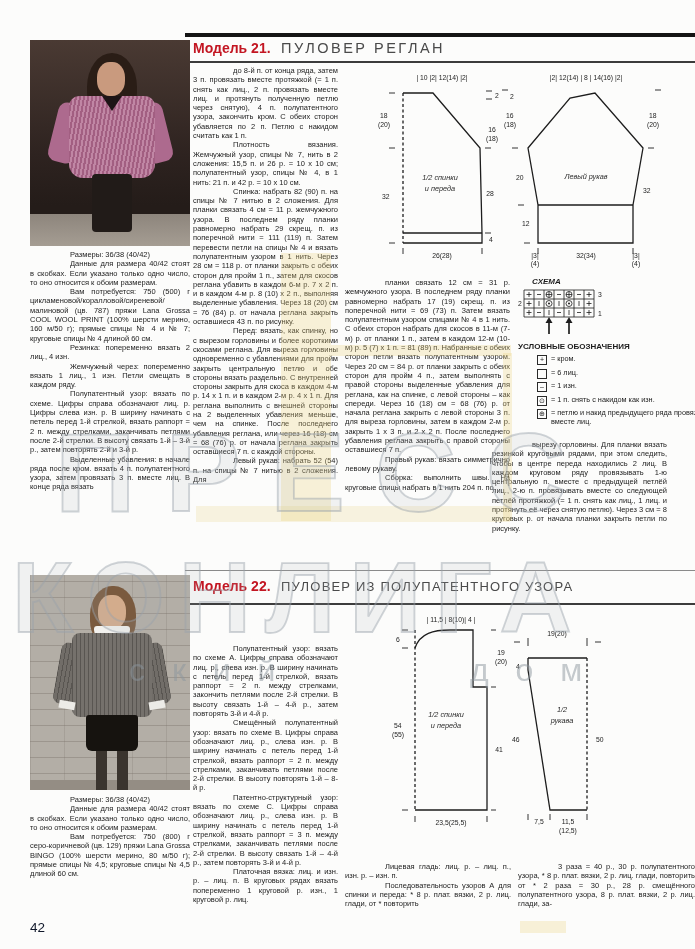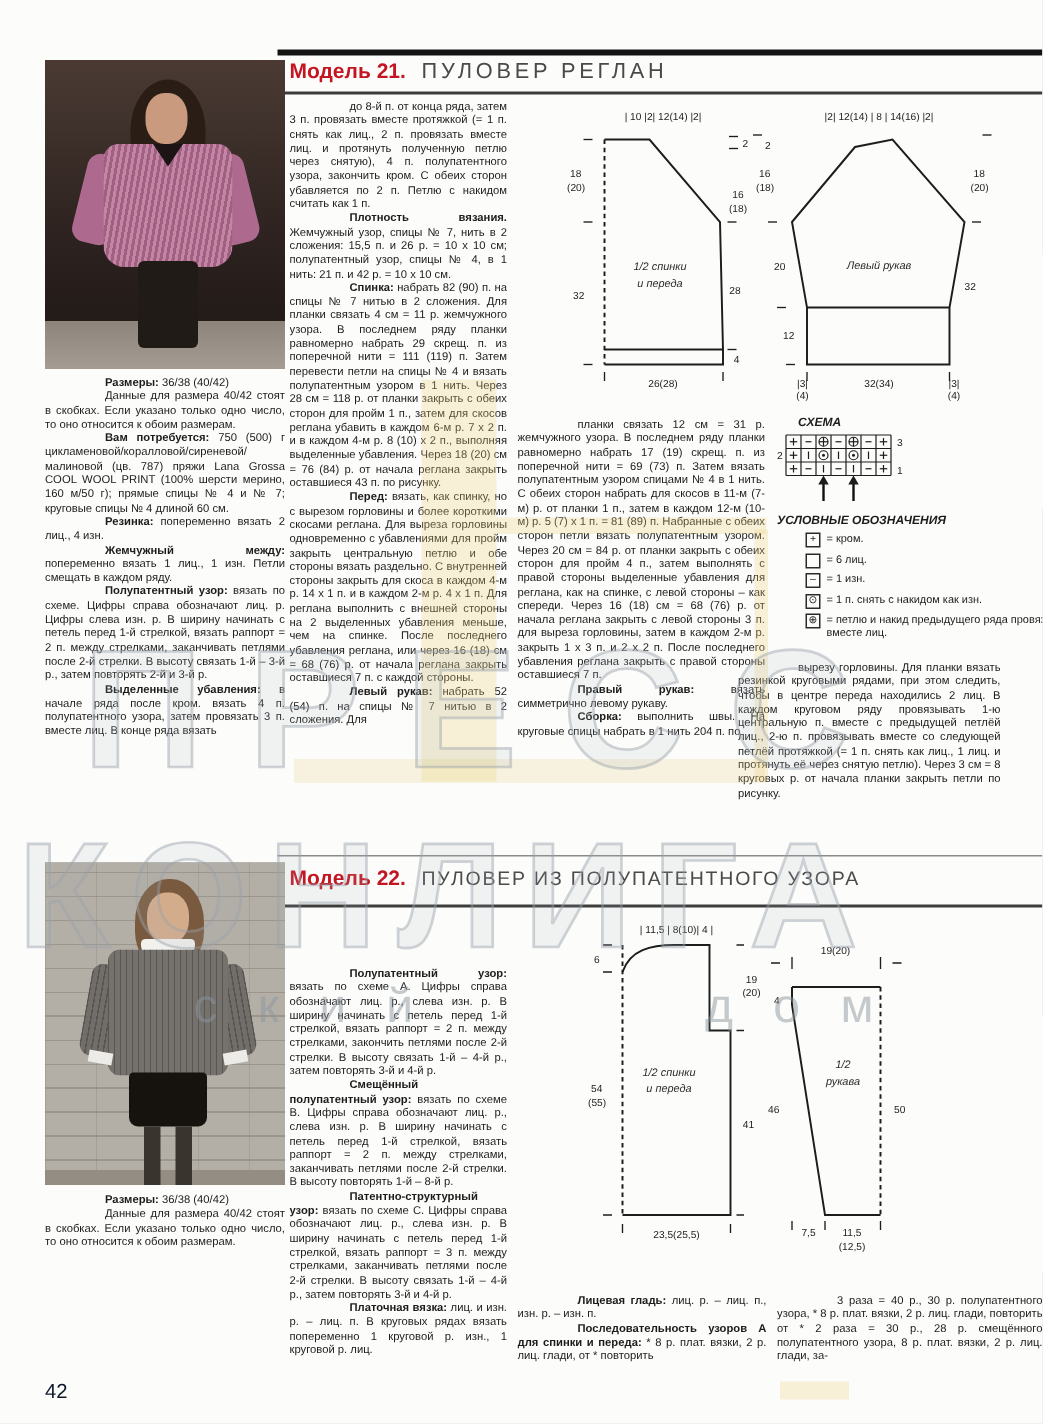--- a/index.html
+++ b/index.html
@@ -11,21 +11,21 @@
   .rule-sep{position:absolute;left:185px;width:510px;height:1px;background:#8a8a8a;top:570px;}
   .rule2{position:absolute;left:185px;width:510px;height:2px;background:#3c3c3c;top:603px;}
   .head1{position:absolute;left:193px;top:39px;white-space:nowrap;}
   .head2{position:absolute;left:193px;top:577px;white-space:nowrap;}
   .mlabel{color:#c31622;font-weight:bold;font-size:14px;}
   .mtitle{color:#4a4a4a;font-size:14.5px;letter-spacing:2.5px;margin-left:6px;}
   .head2 .mtitle{font-size:13px;letter-spacing:1.2px;}
   
   .txtcol{position:absolute;overflow:hidden;}
   .para{margin:0;font-size:7.5px;line-height:9.3px;text-align:justify;}
-  .para b{font-weight:bold;padding-left:40px;}
+  .para b{font-weight:normal;padding-left:40px;}
   .sb1{left:30px;top:250px;width:160px;height:318px;}
   .sb2{left:30px;top:795px;width:160px;height:125px;}
   .c21-2{left:193px;top:66px;width:145px;height:500px;}
   .c21-3{left:345px;top:278px;width:165px;height:292px;}
   .c21-5{left:492px;top:440px;width:175px;height:132px;}
   .c22-2{left:193px;top:644px;width:145px;height:332px;}
   .c22-bl{left:345px;top:862px;width:166px;height:60px;}
   .c22-br{left:518px;top:862px;width:177px;height:70px;}
   .pagenum{position:absolute;left:30px;top:920px;font-size:13.5px;color:#0f172a;}
   
@@ -37,21 +37,21 @@
   .diag .mid{text-anchor:middle;}
   .diag .cap{font-style:italic;font-size:7.3px;fill:#2a2a2a;}
   .diag .big{font-weight:bold;font-style:italic;font-size:8px;}
   .edge{fill:none;stroke:#1d1d1d;stroke-width:1.3;}
   .fold{stroke:#1d1d1d;stroke-width:1.3;stroke-dasharray:3,2.5;fill:none;}
   .tick{stroke:#1d1d1d;stroke-width:0.9;}
   .sym{stroke:#1d1d1d;stroke-width:0.8;fill:none;}
   .symf{fill:#1d1d1d;stroke:none;}
   .arrow{stroke:#111;stroke-width:1.6;}
   
-  .legend-title{position:absolute;left:518px;top:342px;font-weight:bold;font-style:italic;font-size:8px;}
+  .legend-title{position:absolute;left:518px;top:342px;font-weight:bold;font-size:8px;}
   .legend{position:absolute;left:537px;top:355px;width:177px;}
   .leg-item{display:flex;align-items:flex-start;margin-bottom:3.5px;font-size:7.3px;line-height:8.6px;}
   .leg-box{flex:0 0 auto;width:8px;height:8px;border:1px solid #2a2a2a;margin-right:4px;
            text-align:center;line-height:8px;font-size:7px;}
   
   .photo{position:absolute;left:30px;width:160px;overflow:hidden;background:#777;}
   .photo1{top:40px;height:206px;} .photo2{top:575px;height:215px;}
   .photo div{position:absolute;}
   .p1-bg{inset:0;background:linear-gradient(180deg,#4a3a33,#2e2320 55%,#241c19 80%);}
   .p1-floor{left:0;right:0;bottom:0;height:32px;background:linear-gradient(#8d857c,#a59d93);}
@@ -118,21 +118,21 @@
     <div class="p1-vneck"></div>
     <div class="p1-pants"></div>
   </div>
 
   <div class="txtcol sb1">
 
   <p class="para"><b>Размеры:</b><span> 36/38 (40/42)</span></p>
       <p class="para"><b></b><span>Данные для размера 40/42 стоят в скобках. Если указано только одно число, то оно относится к обоим размерам.</span></p>
       <p class="para"><b>Вам потребуется:</b><span> 750 (500) г цикламеновой/коралловой/сиреневой/малиновой (цв. 787) пряжи Lana Grossa COOL WOOL PRINT (100% шерсти мерино, 160 м/50 г); прямые спицы № 4 и № 7; круговые спицы № 4 длиной 60 см.</span></p>
       <p class="para"><b>Резинка:</b><span> попеременно вязать 2 лиц., 4 изн.</span></p>
-      <p class="para"><b>Жемчужный между:</b><span> попеременно вязать 1 лиц., 1 изн. Петли смещать в каждом ряду.</span></p>
+      <p class="para"><b>Жемчужный через:</b><span> попеременно вязать 1 лиц., 1 изн. Петли смещать в каждом ряду.</span></p>
       <p class="para"><b>Полупатентный узор:</b><span> вязать по схеме. Цифры справа обозначают лиц. р. Цифры слева изн. р. В ширину начинать с петель перед 1-й стрелкой, вязать раппорт = 2 п. между стрелками, заканчивать петлями после 2-й стрелки. В высоту связать 1-й – 3-й р., затем повторять 2-й и 3-й р.</span></p>
       <p class="para"><b>Выделенные убавления:</b><span> в начале ряда после кром. вязать 4 п. полупатентного узора, затем провязать 3 п. вместе лиц. В конце ряда вязать</span></p>
     </div>
   <div class="txtcol c21-2">
 
   <p class="para"><b></b><span>до 8-й п. от конца ряда, затем 3 п. провязать вместе протяжкой (= 1 п. снять как лиц., 2 п. провязать вместе лиц. и протянуть полученную петлю через снятую), 4 п. полупатентного узора, закончить кром. С обеих сторон убавляется по 2 п. Петлю с накидом считать как 1 п.</span></p>
       <p class="para"><b>Плотность вязания.</b><span> Жемчужный узор, спицы № 7, нить в 2 сложения: 15,5 п. и 26 р. = 10 х 10 см; полупатентный узор, спицы № 4, в 1 нить: 21 п. и 42 р. = 10 х 10 см.</span></p>
       <p class="para"><b>Спинка:</b><span> набрать 82 (90) п. на спицы № 7 нитью в 2 сложения. Для планки связать 4 см = 11 р. жемчужного узора. В последнем ряду планки равномерно набрать 29 скрещ. п. из поперечной нити = 111 (119) п. Затем перевести петли на спицы № 4 и вязать полупатентным узором в 1 нить. Через 28 см = 118 р. от планки закрыть с обеих сторон для пройм 1 п., затем для скосов реглана убавить в каждом 6-м р. 7 х 2 п. и в каждом 4-м р. 8 (10) х 2 п., выполняя выделенные убавления. Через 18 (20) см = 76 (84) р. от начала реглана закрыть оставшиеся 43 п. по рисунку.</span></p>
       <p class="para"><b>Перед:</b><span> вязать, как спинку, но с вырезом горловины и более короткими скосами реглана. Для выреза горловины одновременно с убавлениями для пройм закрыть центральную петлю и обе стороны вязать раздельно. С внутренней стороны закрыть для скоса в каждом 4-м р. 14 х 1 п. и в каждом 2-м р. 4 х 1 п. Для реглана выполнить с внешней стороны на 2 выделенных убавления меньше, чем на спинке. После последнего убавления реглана, или через 16 (18) см = 68 (76) р. от начала реглана закрыть оставшиеся 7 п. с каждой стороны.</span></p>
       <p class="para"><b>Левый рукав:</b><span> набрать 52 (54) п. на спицы № 7 нитью в 2 сложения. Для</span></p>
@@ -310,20 +310,21 @@
     <div class="p2-cuffR"></div>
     <div class="p2-skirt"></div>
     <div class="p2-legL"></div>
     <div class="p2-legR"></div>
   </div>
 
   <div class="txtcol sb2">
 
   <p class="para"><b>Размеры:</b><span> 36/38 (40/42)</span></p>
       <p class="para"><b></b><span>Данные для размера 40/42 стоят в скобках. Если указано только одно число, то оно относится к обоим размерам.</span></p>
+      <p class="para"><b>Вам потребуется:</b><span> 750 (800) г серо-коричневой (цв. 129) пряжи Lana Grossa BINGO (100% шерсти мерино, 80 м/50 г); прямые спицы № 4,5; круговые спицы № 4,5 длиной 60 см.</span></p>
     </div>
   <div class="txtcol c22-2">
 
   <p class="para"><b>Полупатентный узор:</b><span> вязать по схеме А. Цифры справа обозначают лиц. р., слева изн. р. В ширину начинать с петель перед 1-й стрелкой, вязать раппорт = 2 п. между стрелками, закончить петлями после 2-й стрелки. В высоту связать 1-й – 4-й р., затем повторять 3-й и 4-й р.</span></p>
       <p class="para"><b>Смещённый полупатентный узор:</b><span> вязать по схеме В. Цифры справа обозначают лиц. р., слева изн. р. В ширину начинать с петель перед 1-й стрелкой, вязать раппорт = 2 п. между стрелками, заканчивать петлями после 2-й стрелки. В высоту повторять 1-й – 8-й р.</span></p>
       <p class="para"><b>Патентно-структурный узор:</b><span> вязать по схеме С. Цифры справа обозначают лиц. р., слева изн. р. В ширину начинать с петель перед 1-й стрелкой, вязать раппорт = 3 п. между стрелками, заканчивать петлями после 2-й стрелки. В высоту связать 1-й – 4-й р., затем повторять 3-й и 4-й р.</span></p>
       <p class="para"><b>Платочная вязка:</b><span> лиц. и изн. р. – лиц. п. В круговых рядах вязать попеременно 1 круговой р. изн., 1 круговой р. лиц.</span></p>
     </div>
   <div class="txtcol c22-bl">
 

